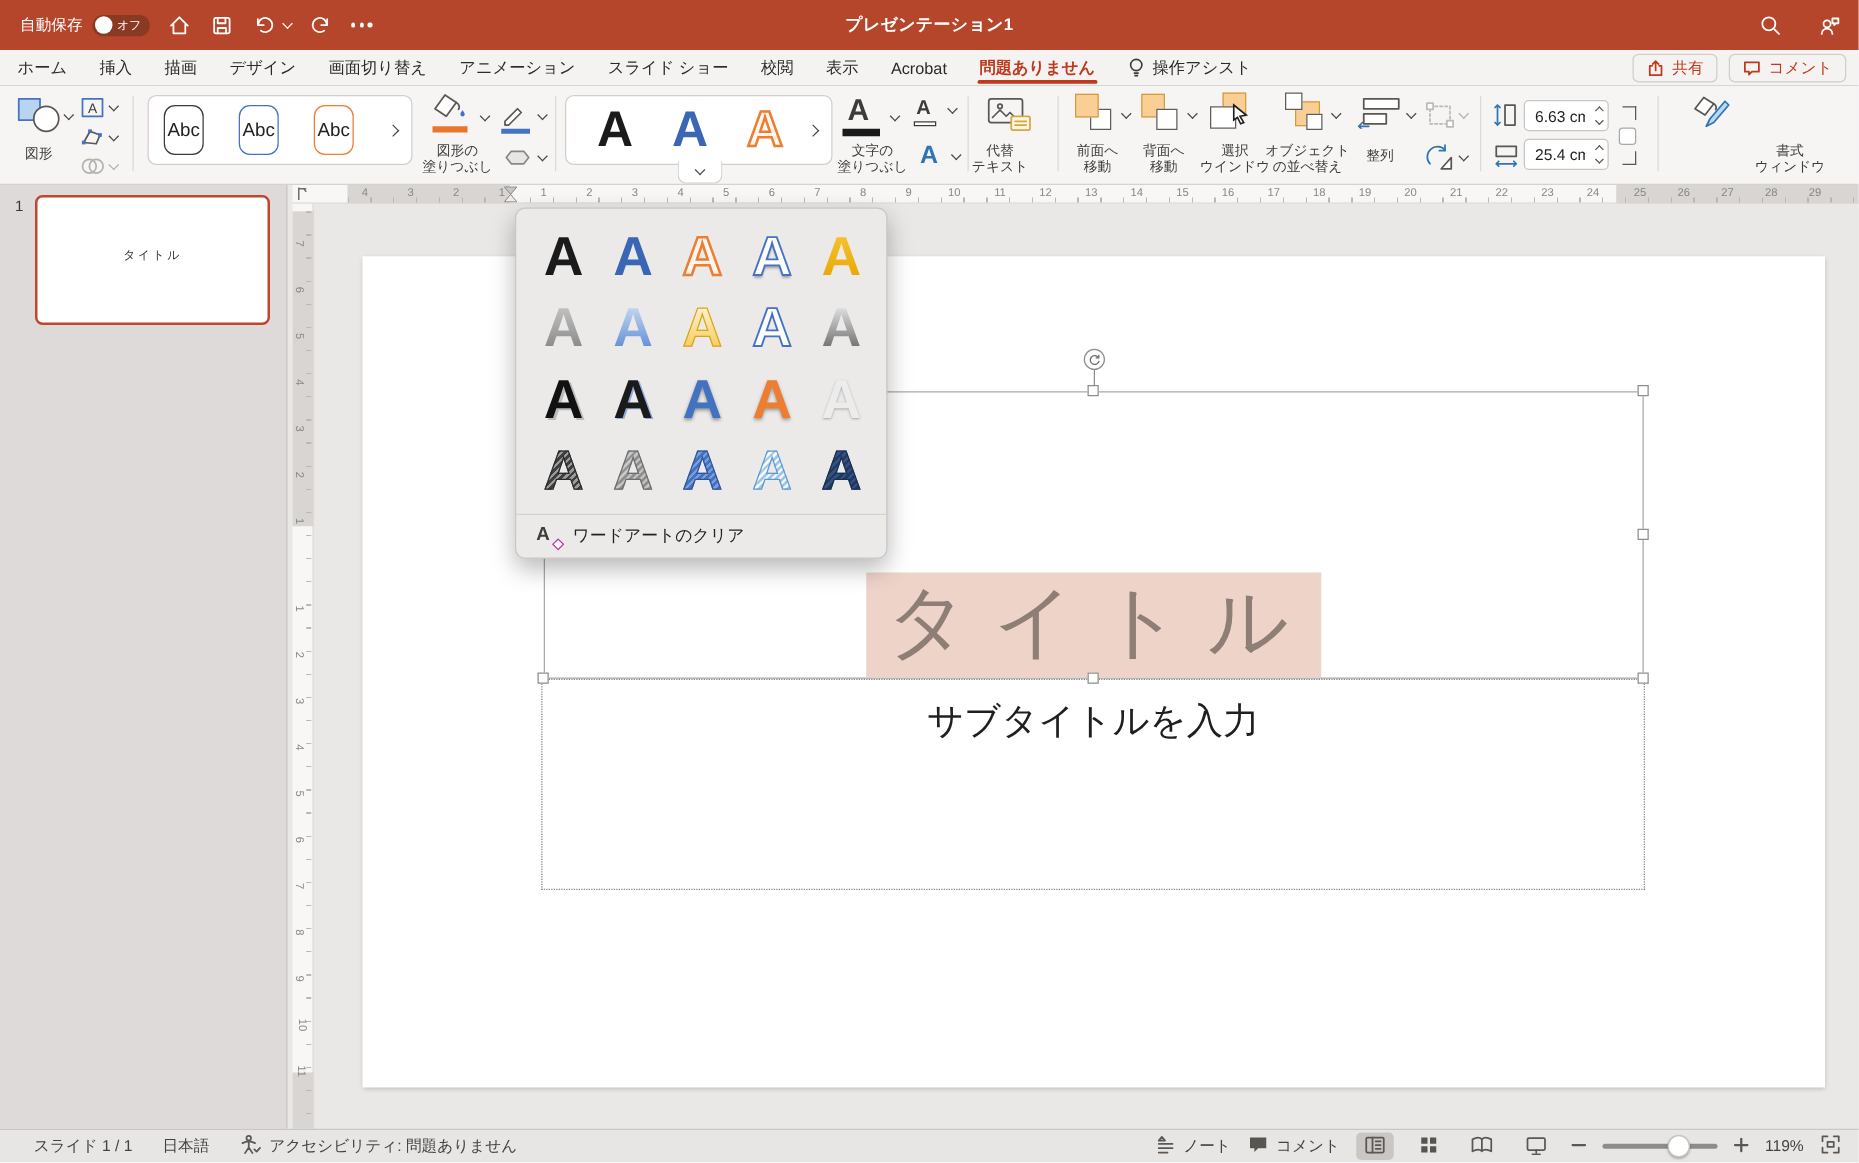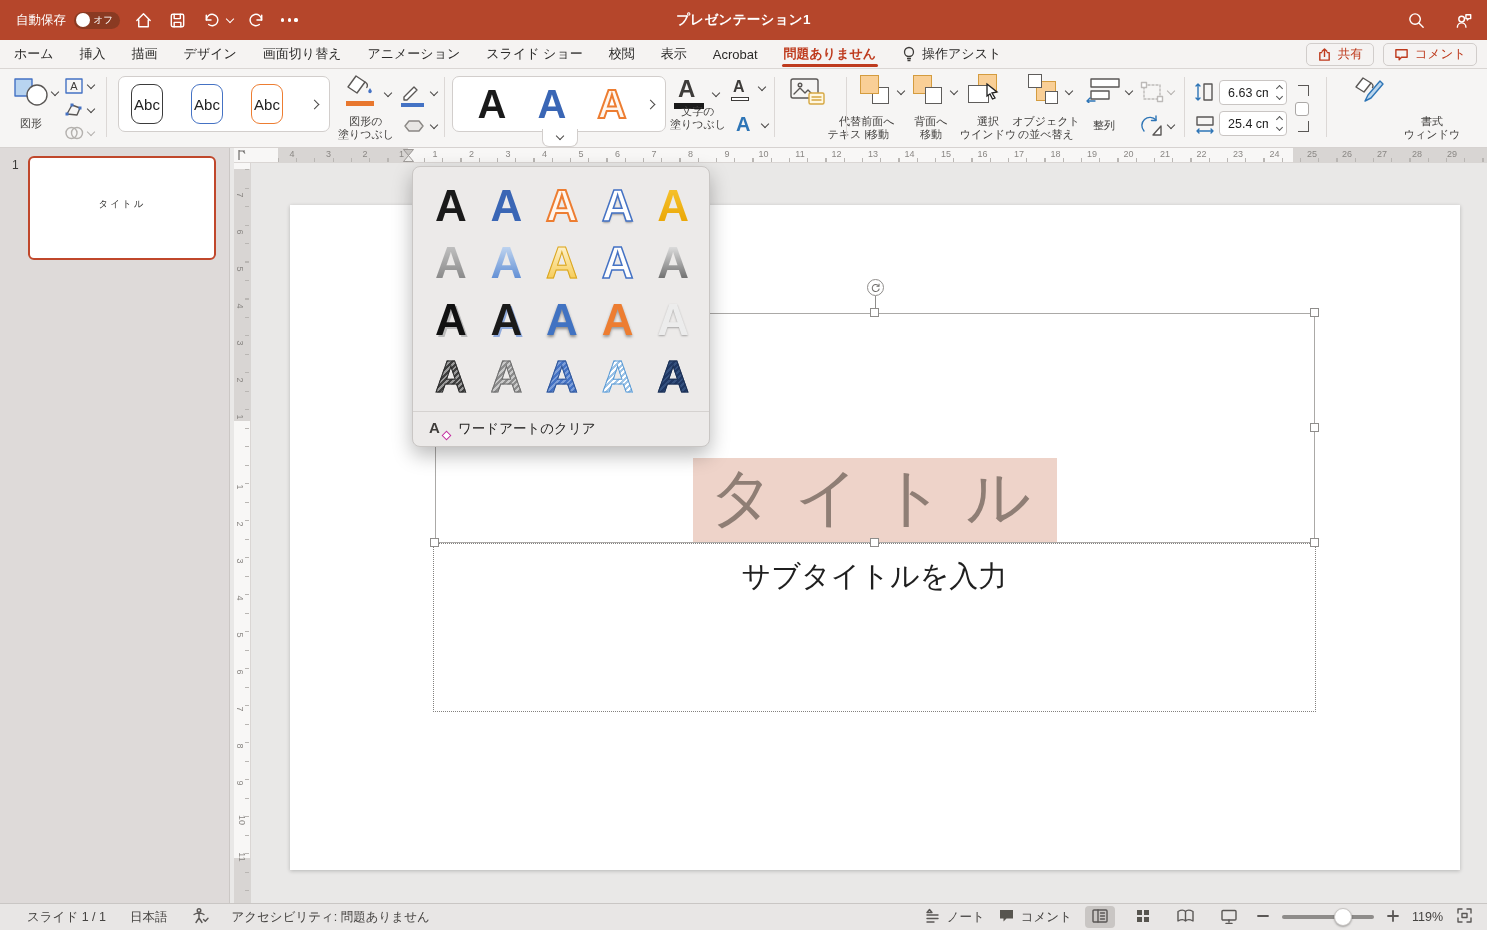--- a/index.html
+++ b/index.html
@@ -114,21 +114,21 @@
   
   .statusbar { position:absolute; left:0; top:903px; width:100%; height:27px; background:#E8E6E5; border-top:1px solid #C9C6C4; display:flex; align-items:center; font-size:12.5px; color:#454341; }
   .sb-left { display:flex; align-items:center; gap:24px; margin-left:27px; }
   .sb-right { position:absolute; right:14px; display:flex; align-items:center; gap:13px; }
   .sb-ic svg { stroke:#5A5755; fill:none; stroke-width:1.4; stroke-linecap:round; stroke-linejoin:round; }
   .sb-group { display:flex; align-items:center; gap:6px; }
   .view-btn { width:30px; height:22px; display:flex; align-items:center; justify-content:center; border-radius:4px; }
   .view-btn.sel { background:#C9C6C4; }
   .zoom-track { width:92px; height:4px; background:#8E8C8A; border-radius:2px; position:relative; }
   .zoom-knob { position:absolute; left:52px; top:-7px; width:18px; height:18px; border-radius:50%; background:#fff; border:1px solid #C6C3C1; box-shadow:0 1px 2px rgba(0,0,0,.3); }
-  .acc-group { display:flex; align-items:center; gap:22px; }
+  .acc-group { display:flex; align-items:center; gap:6px; }
 </style>
 </head>
 <body>
 
 <div class="app">
 
   <div class="titlebar">
     <div class="autosave">
       <span>自動保存</span>
       <span class="toggle">
@@ -336,21 +336,21 @@
       <i class="arrow-r" style="left:194px;top:24px;"></i>
     </div>
     <div class="gal-tab">
         <i></i>
       </div>
 
     <div class="sq" style="left:678px;top:6px;font-size:24px;color:#3E3C3A;font-weight:bold;">A
       <div style="position:absolute;left:-4px;top:28px;width:30px;height:6px;background:#1a1a1a;"></div>
     </div>
     <i class="chev" style="left:713px;top:21px;"></i>
-    <div class="lbl" style="left:698px;top:36px;">
+    <div class="lbl" style="left:698px;top:46px;">
         <div>文字の</div>
         <div>塗りつぶし</div>
       </div>
     <div class="sq" style="left:733px;top:9px;font-size:16px;color:#3E3C3A;font-weight:bold;">A
       <div style="position:absolute;left:-2px;top:19px;width:18px;height:4px;background:#fff;border:1px solid #3E3C3A;"></div>
     </div>
     <i class="chev" style="left:759px;top:15px;"></i>
     <div class="sq" style="left:736px;top:44px;font-size:20px;color:#2E75B6;font-weight:bold;">A</div>
     <i class="chev" style="left:762px;top:52px;"></i>
 
@@ -358,21 +358,21 @@
 
     <div class="sq ric" style="left:789px;top:8px;">
       <svg width="38" height="30" viewBox="0 0 38 30">
           <rect x="2" y="2" width="27" height="19" rx="2" stroke="#5A5755"></rect>
           <path d="M5 17 l6-6 5 5 3-3 5 5" stroke="#5A5755"></path>
           <circle cx="11" cy="8" r="1.8" stroke="#5A5755"></circle>
           <rect x="20" y="16" width="15" height="11" rx="1.5" fill="#FFF7E0" stroke="#D6A741"></rect>
           <path d="M23 20 h9 M23 23 h9" stroke="#D6A741"></path>
         </svg>
     </div>
-    <div class="lbl" style="left:850px;top:46px;font-family:Liberation Serif, serif;">
+    <div class="lbl" style="left:800px;top:46px;font-family:Liberation Serif, serif;">
         <div>代替</div>
         <div>テキスト</div>
       </div>
 
     <div class="rdiv" style="left:846px;"></div>
 
     <div class="sq" style="left:860px;top:6px;width:32px;height:32px;">
       <div style="position:absolute;left:12px;top:12px;width:17px;height:17px;background:#fff;border:1.4px solid #5F5D5B;"></div>
       <div style="position:absolute;left:0;top:0;width:19px;height:19px;background:#F9CF96;border:1.4px solid #D49C3F;"></div>
     </div>

